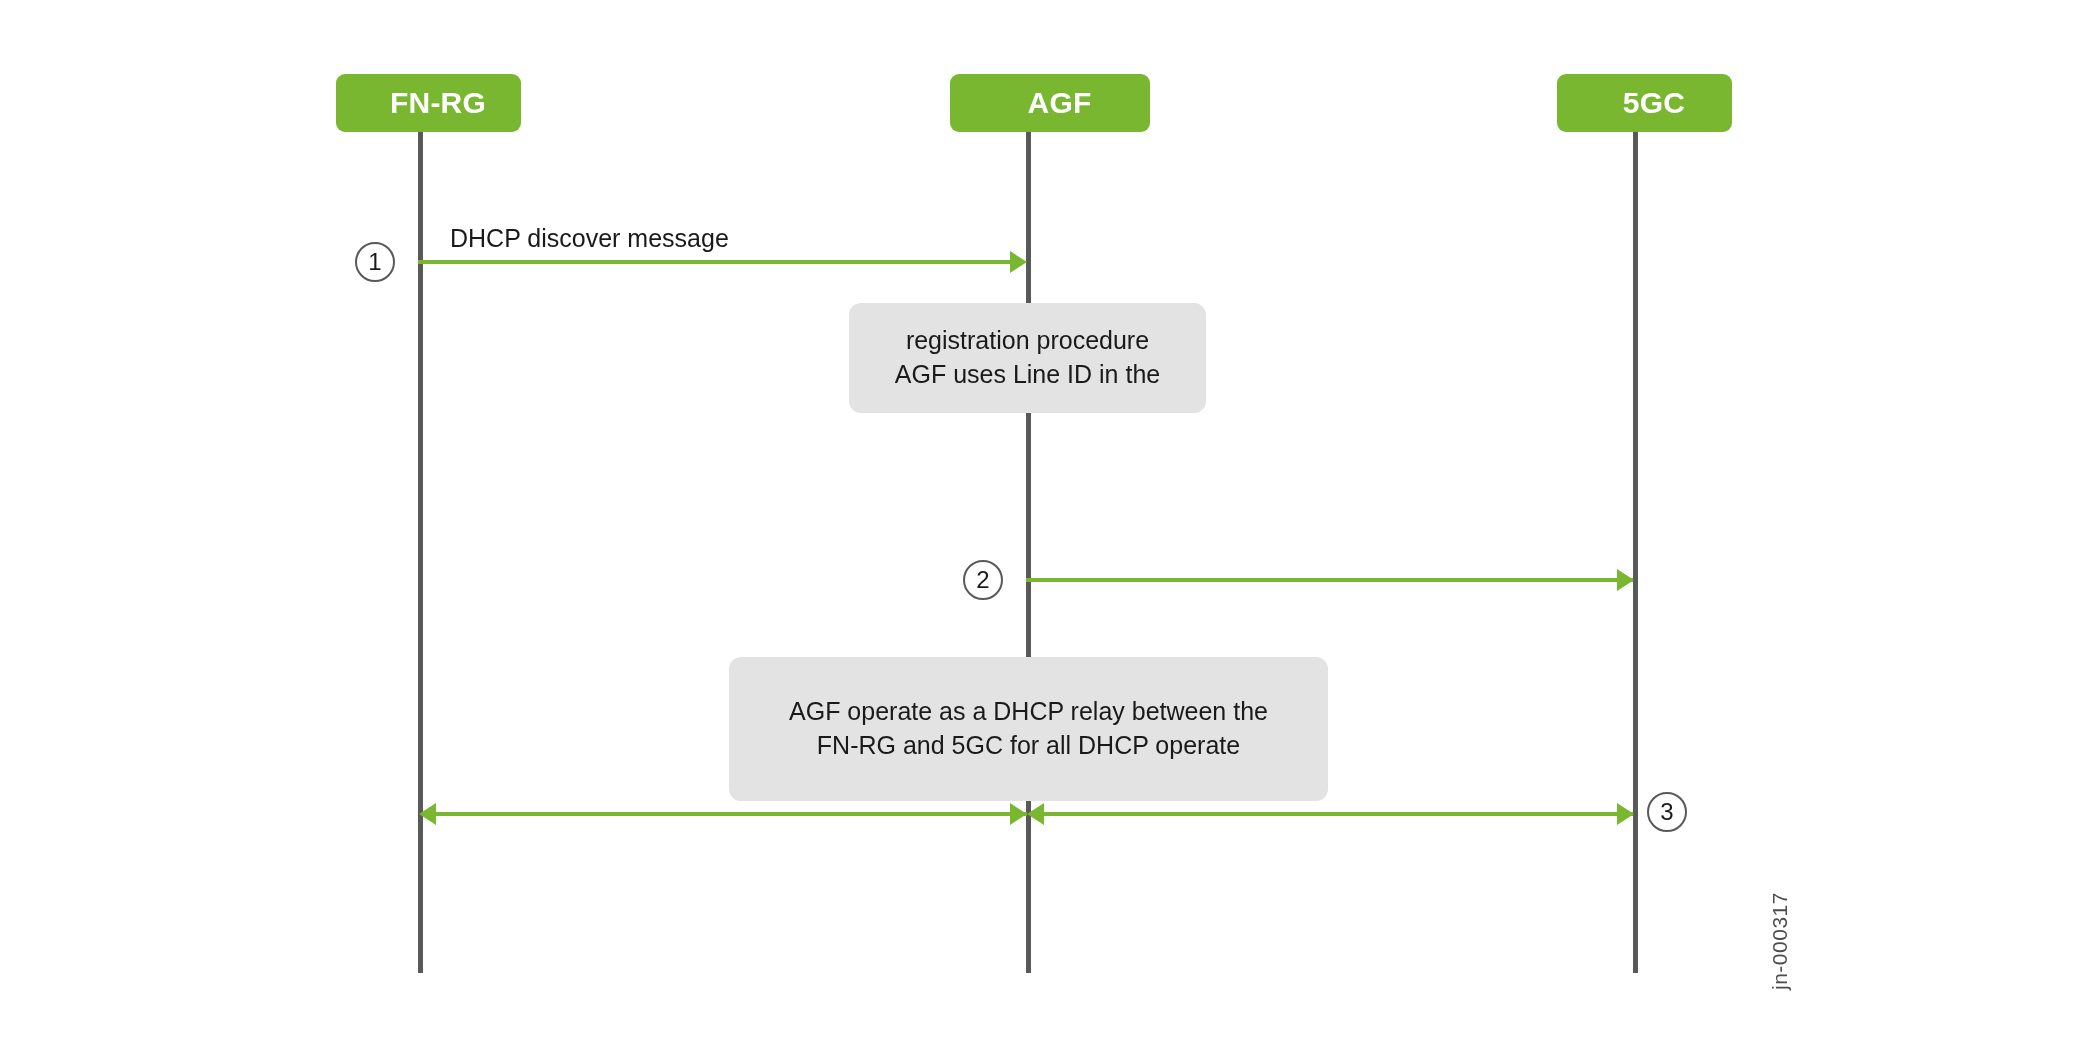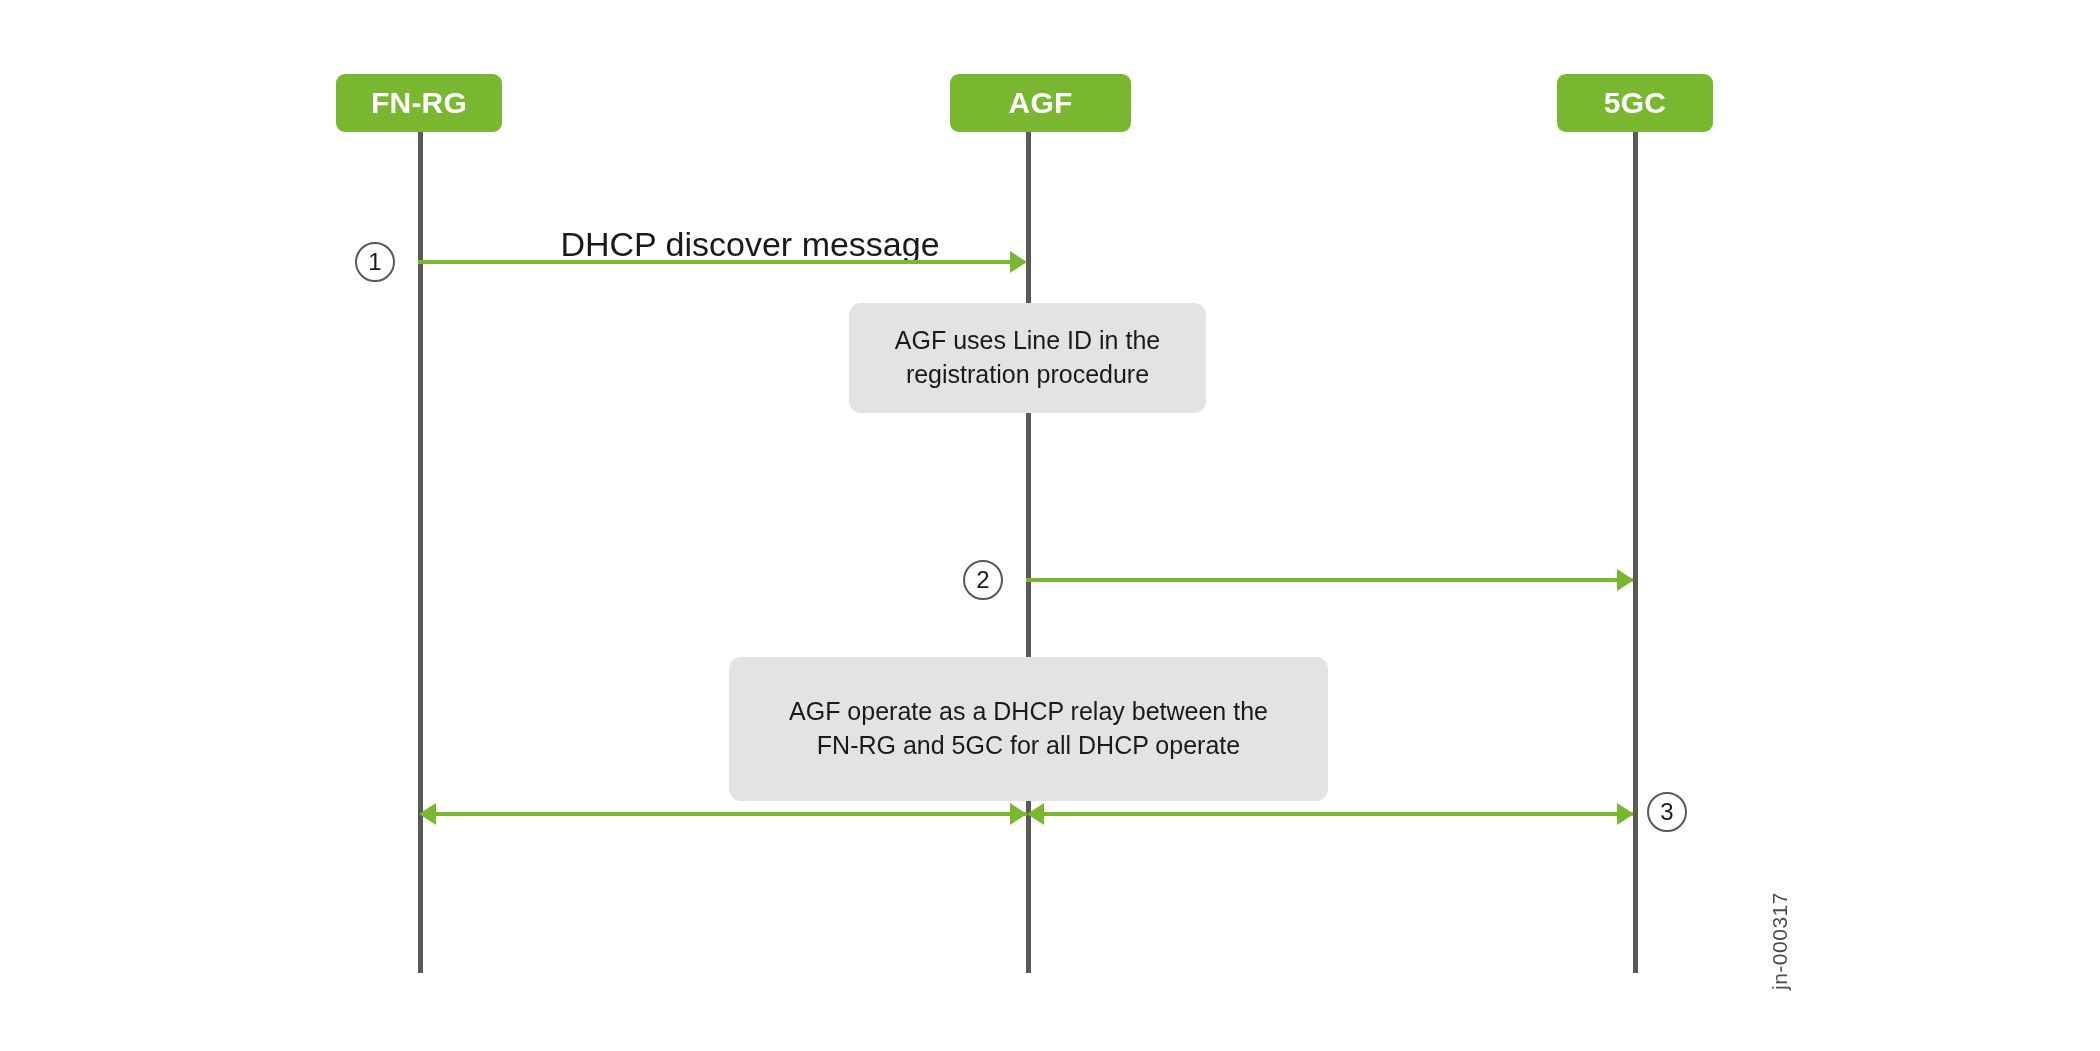--- a/index.html
+++ b/index.html
@@ -24,20 +24,21 @@
     height: 58px;
     border-radius: 9px;
     background: #7ab730;
     color: #ffffff;
     font-size: 30px;
     font-weight: bold;
     display: flex;
     align-items: center;
     justify-content: center;
     letter-spacing: 0.2px;
+    padding-left: 19px;
   }
   .lifeline {
     position: absolute;
     width: 5px;
     background: #595959;
   }
 
   
   .arrow-line {
     position: absolute;
@@ -72,23 +73,22 @@
     font-size: 24px;
     display: flex;
     align-items: center;
     justify-content: center;
     box-sizing: border-box;
   }
 
   
   .caption {
     position: absolute;
-    font-size: 34px;
+    font-size: 25px;
     color: #1a1a1a;
-    text-align: center;
     line-height: 1.32;
   }
 
   
   .note {
     position: absolute;
     background: #e3e3e3;
     border-radius: 12px;
     color: #1a1a1a;
     font-size: 25px;
@@ -135,22 +135,22 @@
     <div>DHCP discover message</div>
   </div>
   <div class="arrow-line" style="left:418px; top:260px; width:598px;"></div>
   <div class="arrow-head right" style="left:1010px; top:251px;"></div>
   <div class="step-num" style="left:355px; top:242px;">
     <span>1</span>
   </div>
 
   <div class="note" style="left:849px; top:303px; width:357px; height:110px;">
     <div>
+      <div>registration procedure</div>
       <div>AGF uses Line ID in the</div>
-      <div>registration procedure</div>
     </div>
   </div>
 
   <div class="arrow-line" style="left:1026px; top:578px; width:607px;"></div>
   <div class="arrow-head right" style="left:1617px; top:569px;"></div>
   <div class="step-num" style="left:963px; top:560px;">
     <span>2</span>
   </div>
 
   <div class="note" style="left:729px; top:657px; width:599px; height:144px;">

